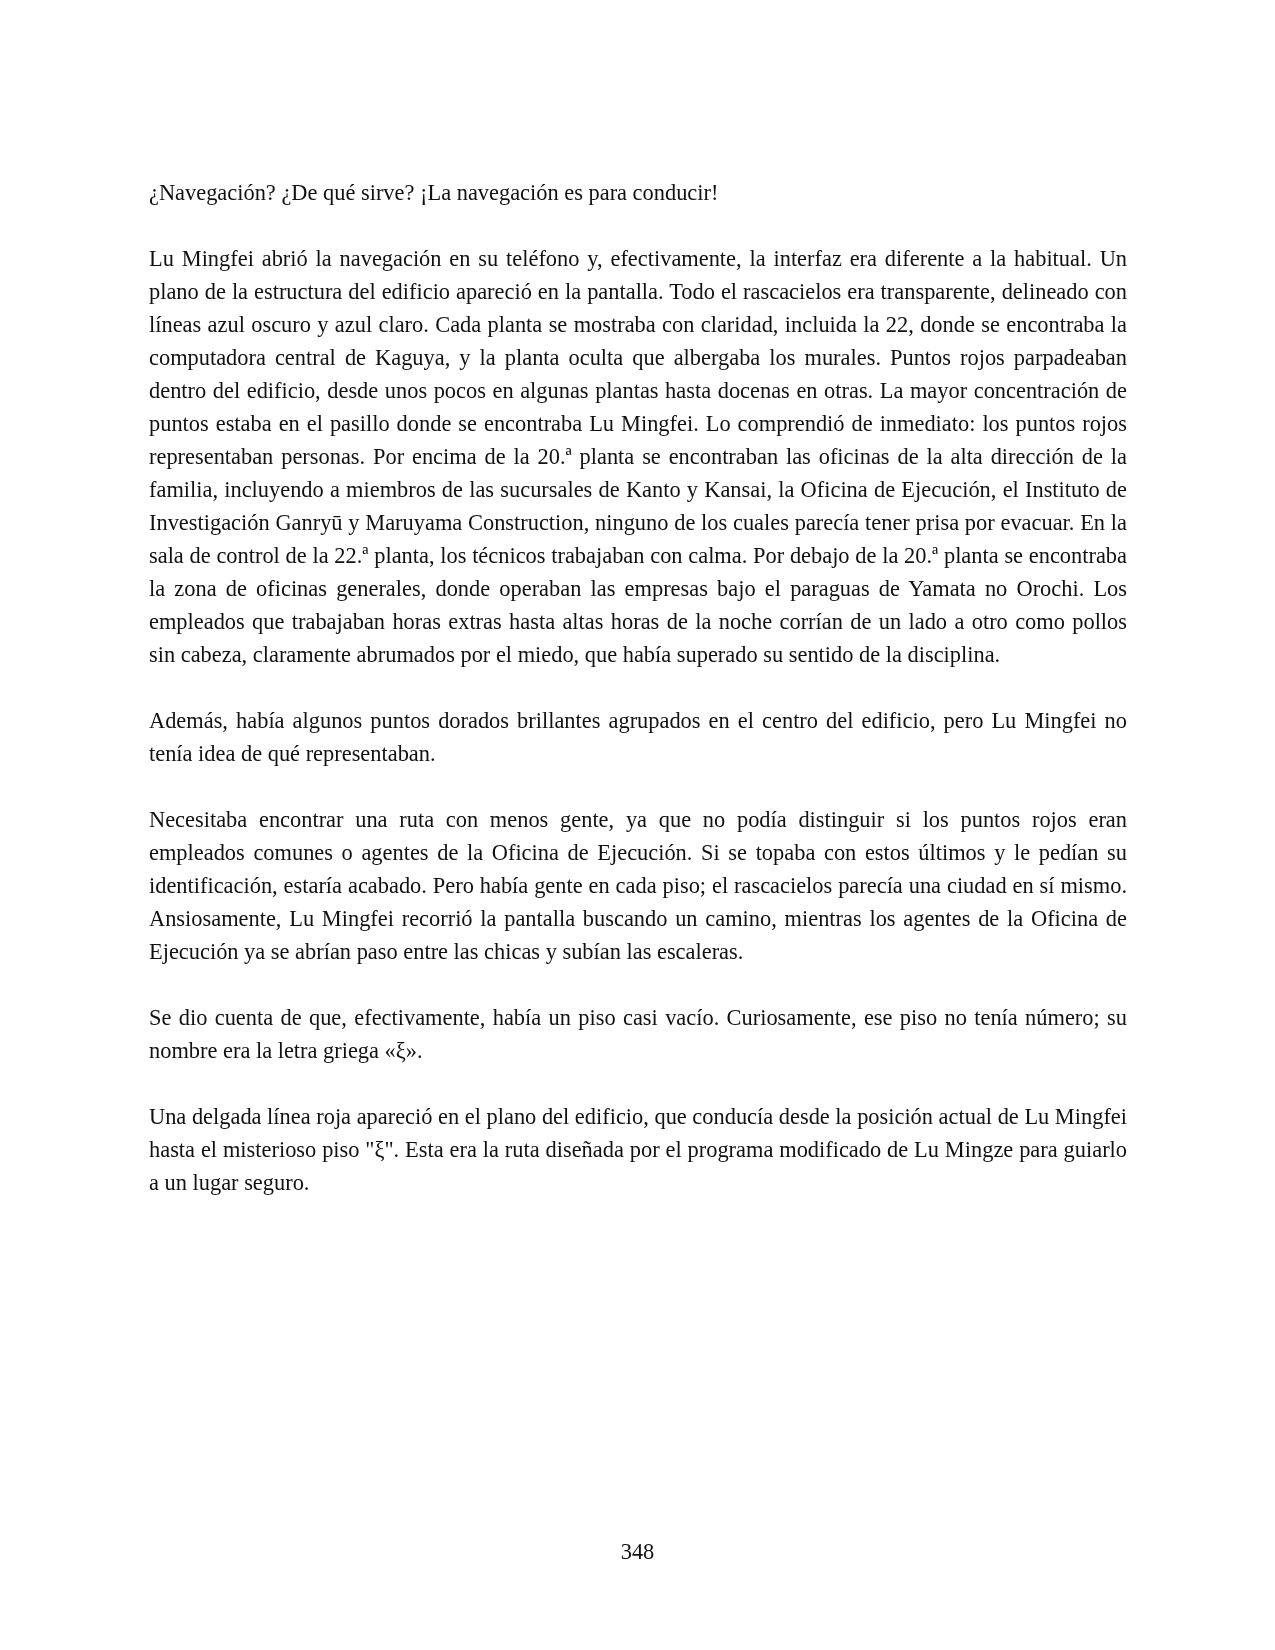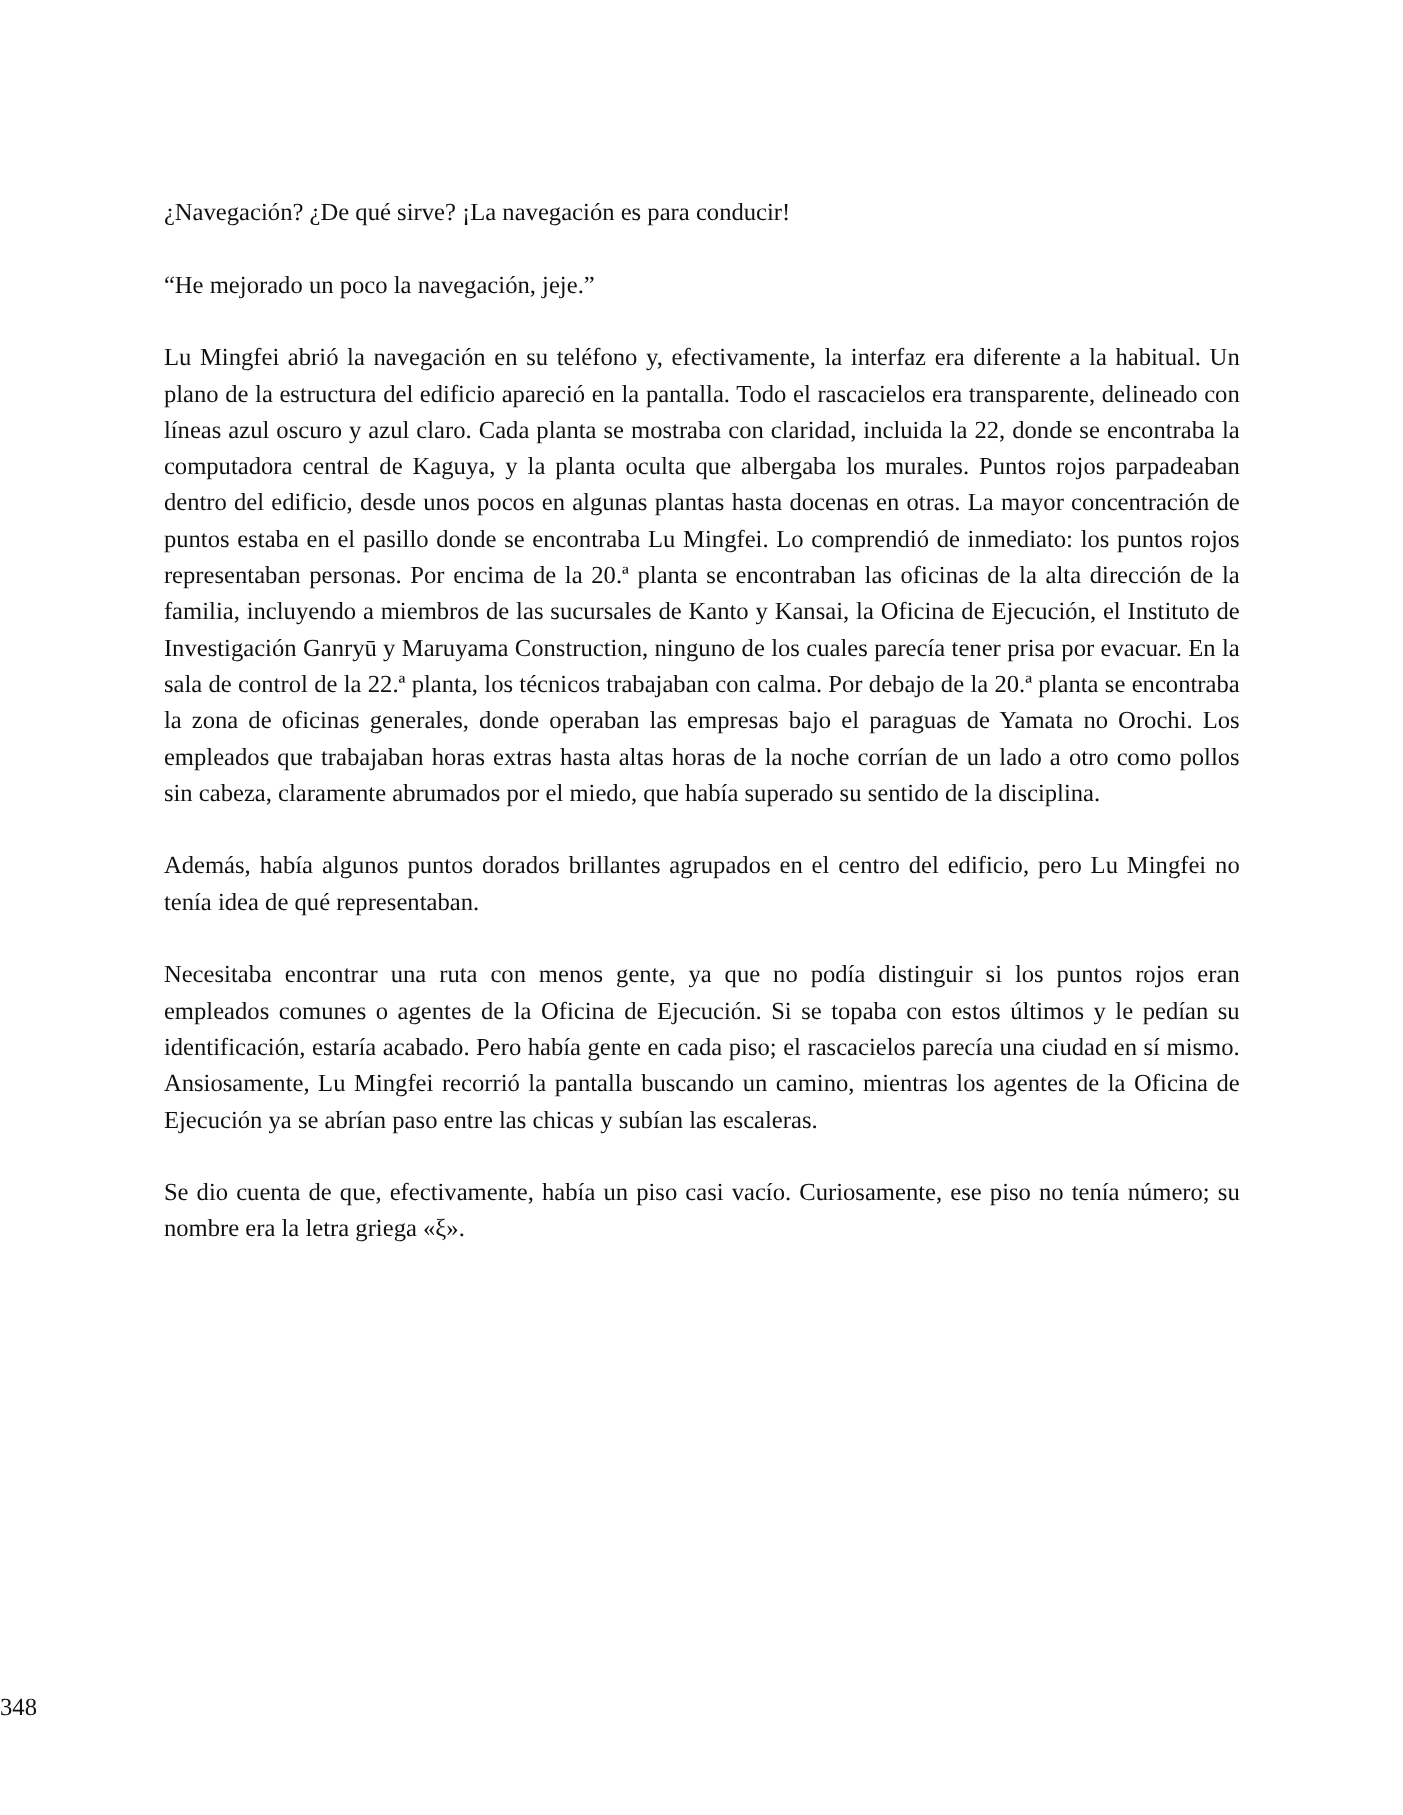--- a/index.html
+++ b/index.html
@@ -37,30 +37,31 @@
       text-justify: inter-word;
     }
     .para.left {
       text-align: left;
     }
     .page-number {
       position: absolute;
       left: 0;
       width: 1275px;
       top: 1538px;
+      text-align: center;
       font-size: 22.4px;
       line-height: 28px;
     }
   </style>
 </head>
 <body>
 
 <div class="page">
   <div class="text-block">
     <p class="para left">¿Navegación? ¿De qué sirve? ¡La navegación es para conducir!</p>
-    <p class="para left">“He mejorado un poco la navegación, jeje.”</p>
     <p class="para">Lu Mingfei abrió la navegación en su teléfono y, efectivamente, la interfaz era diferente a la habitual. Un plano de la estructura del edificio apareció en la pantalla. Todo el rascacielos era transparente, delineado con líneas azul oscuro y azul claro. Cada planta se mostraba con claridad, incluida la 22, donde se encontraba la computadora central de Kaguya, y la planta oculta que albergaba los murales. Puntos rojos parpadeaban dentro del edificio, desde unos pocos en algunas plantas hasta docenas en otras. La mayor concentración de puntos estaba en el pasillo donde se encontraba Lu Mingfei. Lo comprendió de inmediato: los puntos rojos representaban personas. Por encima de la 20.ª planta se encontraban las oficinas de la alta dirección de la familia, incluyendo a miembros de las sucursales de Kanto y Kansai, la Oficina de Ejecución, el Instituto de Investigación Ganryū y Maruyama Construction, ninguno de los cuales parecía tener prisa por evacuar. En la sala de control de la 22.ª planta, los técnicos trabajaban con calma. Por debajo de la 20.ª planta se encontraba la zona de oficinas generales, donde operaban las empresas bajo el paraguas de Yamata no Orochi. Los empleados que trabajaban horas extras hasta altas horas de la noche corrían de un lado a otro como pollos sin cabeza, claramente abrumados por el miedo, que había superado su sentido de la disciplina.</p>
     <p class="para">Además, había algunos puntos dorados brillantes agrupados en el centro del edificio, pero Lu Mingfei no tenía idea de qué representaban.</p>
     <p class="para">Necesitaba encontrar una ruta con menos gente, ya que no podía distinguir si los puntos rojos eran empleados comunes o agentes de la Oficina de Ejecución. Si se topaba con estos últimos y le pedían su identificación, estaría acabado. Pero había gente en cada piso; el rascacielos parecía una ciudad en sí mismo. Ansiosamente, Lu Mingfei recorrió la pantalla buscando un camino, mientras los agentes de la Oficina de Ejecución ya se abrían paso entre las chicas y subían las escaleras.</p>
     <p class="para">Se dio cuenta de que, efectivamente, había un piso casi vacío. Curiosamente, ese piso no tenía número; su nombre era la letra griega «ξ».</p>
+    <p class="para">Una delgada línea roja apareció en el plano del edificio, que conducía desde la posición actual de Lu Mingfei hasta el misterioso piso "ξ". Esta era la ruta diseñada por el programa modificado de Lu Mingze para guiarlo a un lugar seguro.</p>
   </div>
   <div class="page-number">348</div>
 </div>
 
 </body></html>

